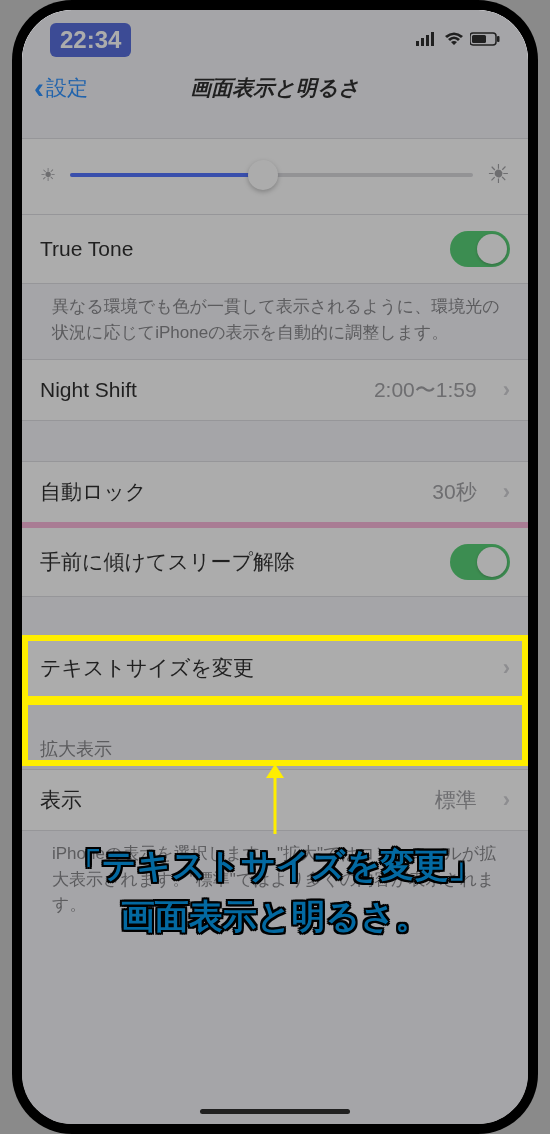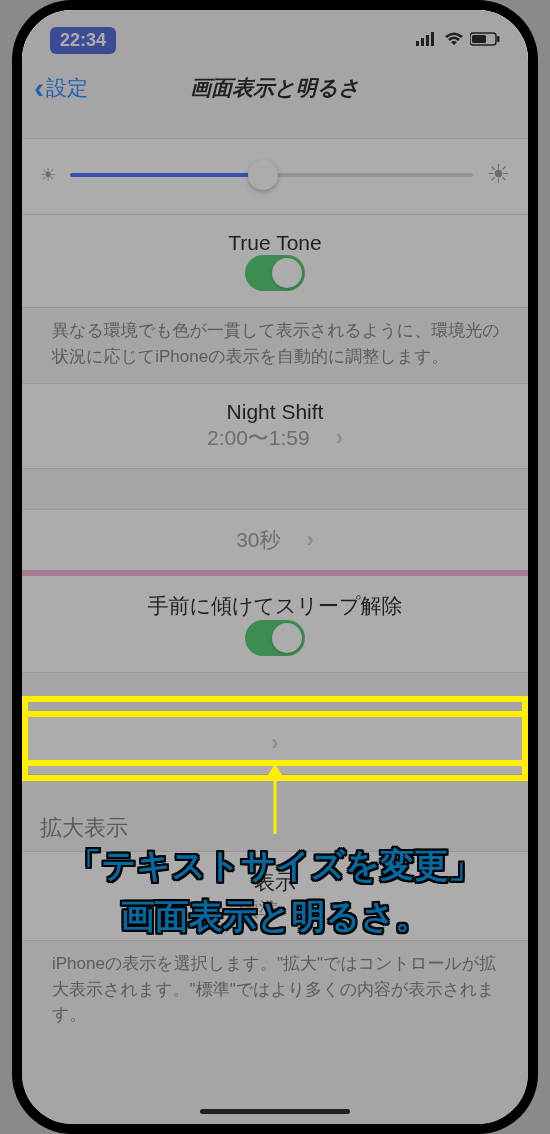--- a/index.html
+++ b/index.html
@@ -42,21 +42,21 @@
   display: flex;
   justify-content: space-between;
   align-items: center;
   padding: 10px 28px 0 28px;
   background: #f2f2f7;
 }
 .time {
   background: #334fd6;
   color: #fff;
   font-weight: 700;
-  font-size: 18px;
+  font-size: 24px;
   padding: 3px 10px;
   border-radius: 6px;
 }
 .status-icons {
   display: flex;
   align-items: center;
   gap: 6px;
   font-size: 18px;
 }
 .nav-bar {
@@ -98,21 +98,20 @@
 }
 .gap { height: 40px; }
 .gap-sm { height: 22px; }
 .row {
   display: flex;
   align-items: center;
   justify-content: space-between;
   padding: 16px 18px;
   font-size: 21px;
   min-height: 60px;
-  flex-direction: column;
 }
 .row + .row { border-top: 6px solid #f9a8d4; }
 .row .label { color: #000; }
 .row .value { color: #8e8e93; font-size: 21px; }
 .row .right { display: flex; align-items: center; gap: 26px; }
 .chevron-right {
   color: #c7c7cc;
   font-size: 22px;
   font-weight: 600;
 }
@@ -169,21 +168,21 @@
   left: 48%;
   top: 50%;
   transform: translate(-50%, -50%);
   width: 30px; height: 30px;
   background: #fff;
   border-radius: 50%;
   box-shadow: 0 2px 5px rgba(0,0,0,0.3);
 }
 .zoom-header {
   padding: 10px 18px 8px 18px;
-  font-size: 22px;
+  font-size: 18px;
   color: #6d6d72;
 }
 .highlight {
   position: absolute;
   z-index: 10;
   border: 6px solid #ffee00;
   box-sizing: border-box;
   pointer-events: none;
 }
 .highlight-row-wrap {
@@ -296,36 +295,38 @@
             <span class="value">2:00〜1:59</span>
             <span class="chevron-right">›</span>
           </div>
         </div>
       </div>
 
       <div class="gap"></div>
 
       <div class="group">
         <div class="row">
+          <span class="label">自動ロック</span>
           <div class="right">
             <span class="value">30秒</span>
             <span class="chevron-right">›</span>
           </div>
         </div>
         <div class="row">
           <span class="label">手前に傾けてスリープ解除</span>
           <div class="toggle"></div>
         </div>
       </div>
 
       <div class="gap"></div>
 
       <div class="group highlight-row-wrap">
         <div class="highlight" style="left:0; right:0; top:-3px; height:70px;"></div>
         <div class="row" style="background:#fff;">
+          <span class="label">テキストサイズを変更</span>
           <div class="right">
             <span class="chevron-right">›</span>
           </div>
         </div>
       </div>
 
       <div class="zoom-header" style="margin-top:28px;">拡大表示</div>
 
       <div class="group">
         <div class="row">

